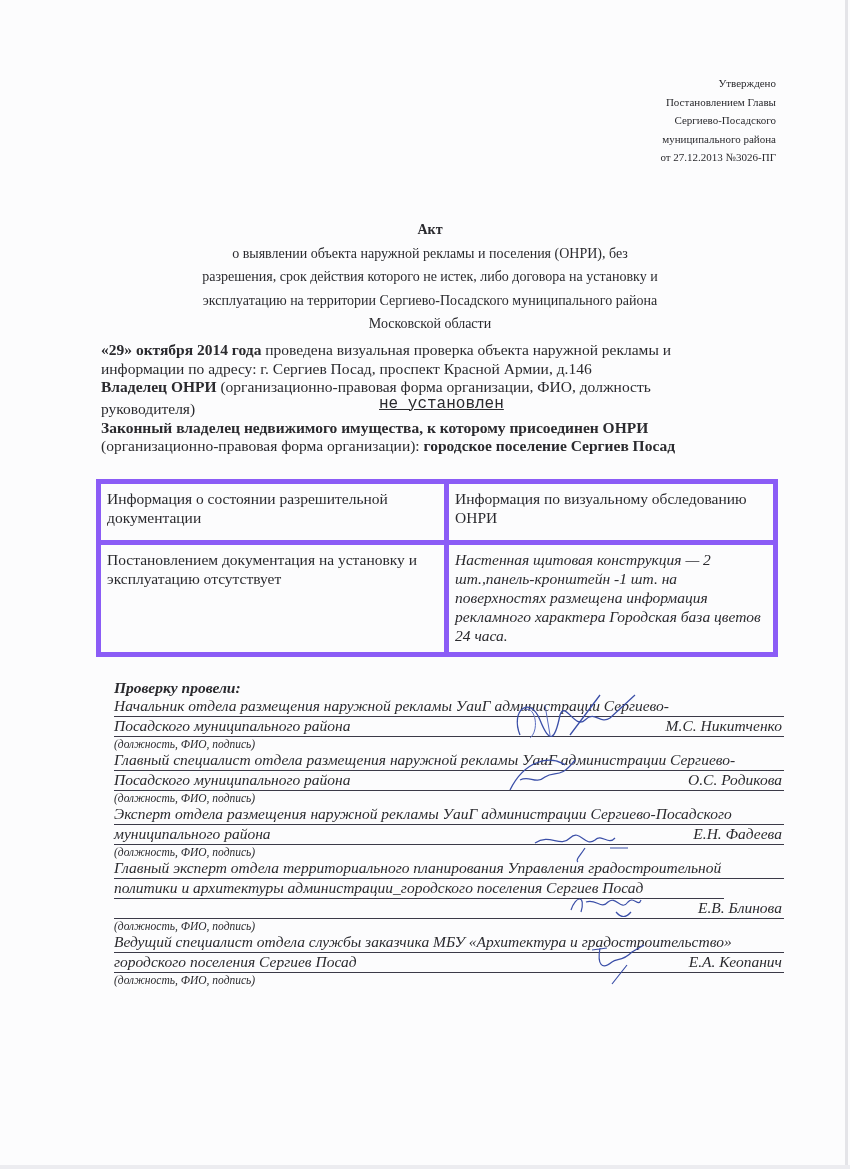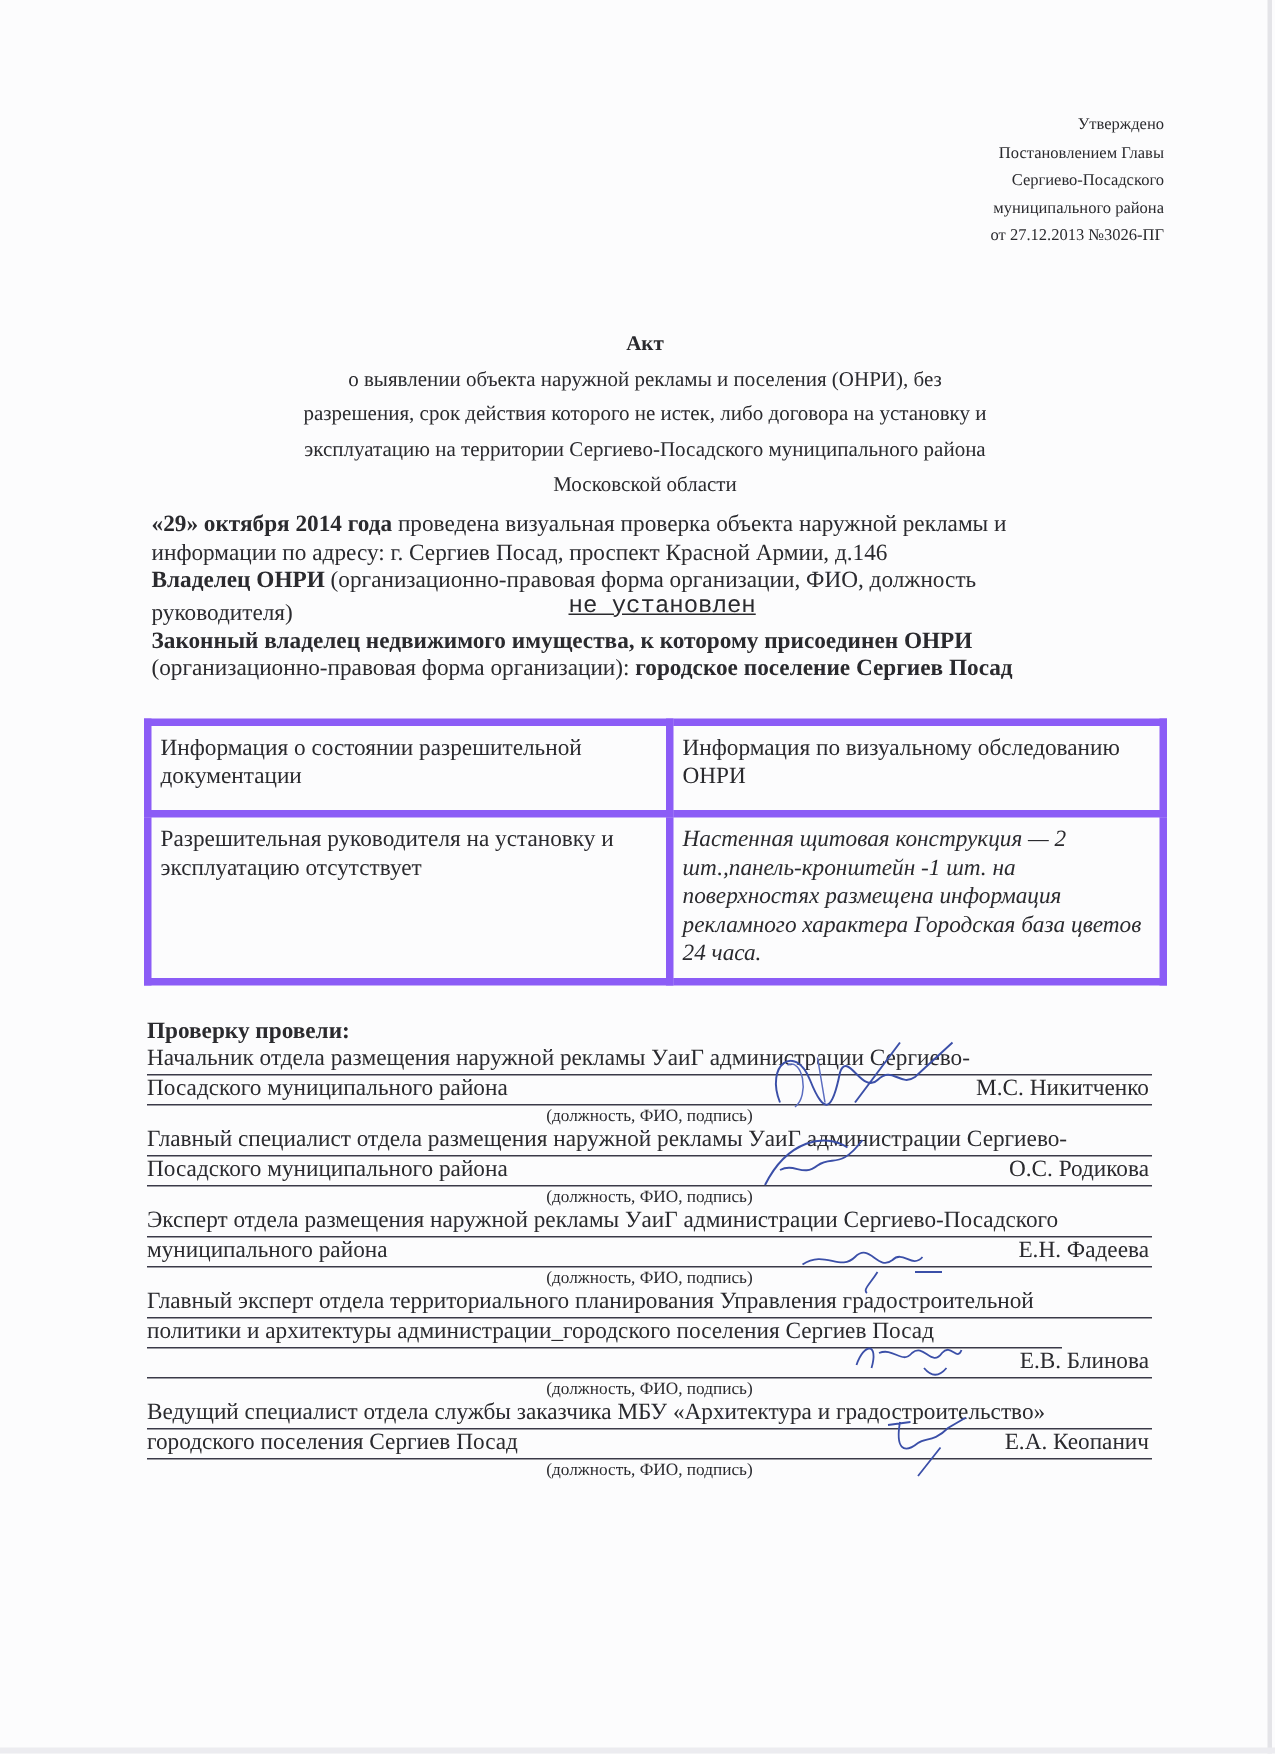--- a/index.html
+++ b/index.html
@@ -25,26 +25,26 @@
   .owner-line .lbl { position: absolute; left: 0; top: 3px; }
   .owner-line .val { position: absolute; left: 278px; top: -2px; font-size: 17px; text-decoration: underline; font-family: Liberation Mono, monospace; font-size: 16px; }
 
   table.info { position: absolute; left: 96px; top: 479px; width: 682px; border-collapse: collapse; font-size: 15.5px; line-height: 19px; }
   table.info td { border: 5px solid #8b5cf6; vertical-align: top; padding: 5px 4px 7px 6px; }
   table.info td.c1 { width: 333px; }
   table.info tr.hdr td { height: 44px; }
   table.info tr.row td { height: 94px; }
   table.info td.it { font-style: italic; }
 
-  .checkers { position: absolute; left: 98px; top: 679px; width: 670px; font-size: 15.5px; }
+  .checkers { position: absolute; left: 114px; top: 679px; width: 670px; font-size: 15.5px; font-style: italic; }
   .checkers .heading { font-weight: bold; line-height: 18px; }
   .entry { position: relative; }
   .uline { border-bottom: 1px solid #3b3a48; line-height: 18px; height: 19px; position: relative; white-space: nowrap; }
   .uline .name { position: absolute; right: 2px; top: 0; }
-  .caption { text-align: center; font-size: 11.5px; line-height: 14px; height: 14px; }
+  .caption { text-align: left; font-size: 11.5px; line-height: 14px; height: 14px; }
   .sig { position: absolute; pointer-events: none; }
 </style>
 </head>
 <body>
 
 <div class="page">
   <div class="edge-right"></div>
   <div class="edge-bottom"></div>
 
   <div class="approved">
@@ -75,21 +75,21 @@
     <div><span>(организационно-правовая форма организации): </span><b>городское поселение Сергиев Посад</b></div>
   </div>
 
   <table class="info">
     <tbody>
         <tr class="hdr">
       <td class="c1">Информация о состоянии разрешительной документации</td>
       <td>Информация по визуальному обследованию ОНРИ</td>
     </tr>
     <tr class="row">
-      <td class="c1">Разрешительная руководителя на установку и  эксплуатацию отсутствует</td>
+      <td class="c1">Постановлением документация на установку и  эксплуатацию отсутствует</td>
       <td class="it">Настенная щитовая конструкция — 2 шт.,панель-кронштейн -1 шт. на поверхностях размещена информация рекламного характера Городская база цветов 24 часа.</td>
     </tr>
   </tbody>
     </table>
 
   <div class="checkers">
     <div class="heading">Проверку провели:</div>
 
     <div class="entry">
       <div class="uline">Начальник  отдела размещения наружной рекламы УаиГ администрации Сергиево-</div>

